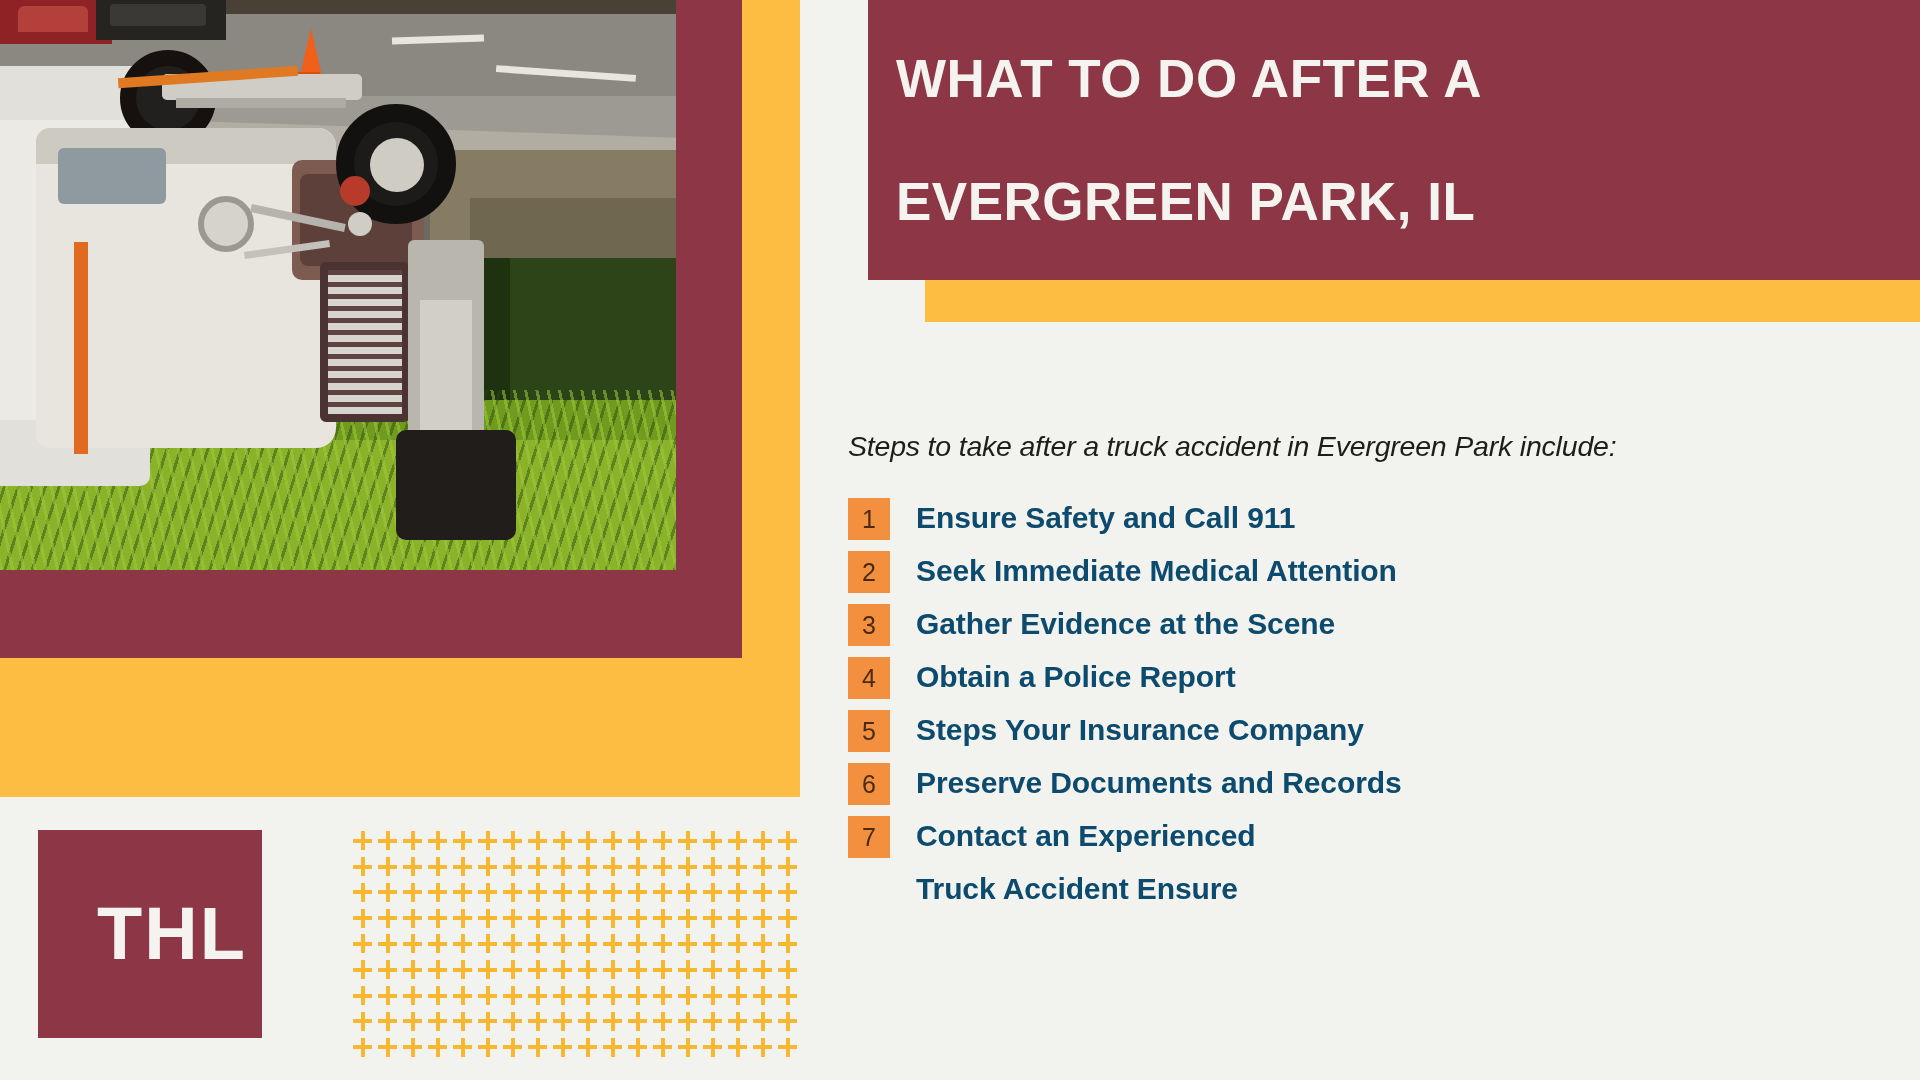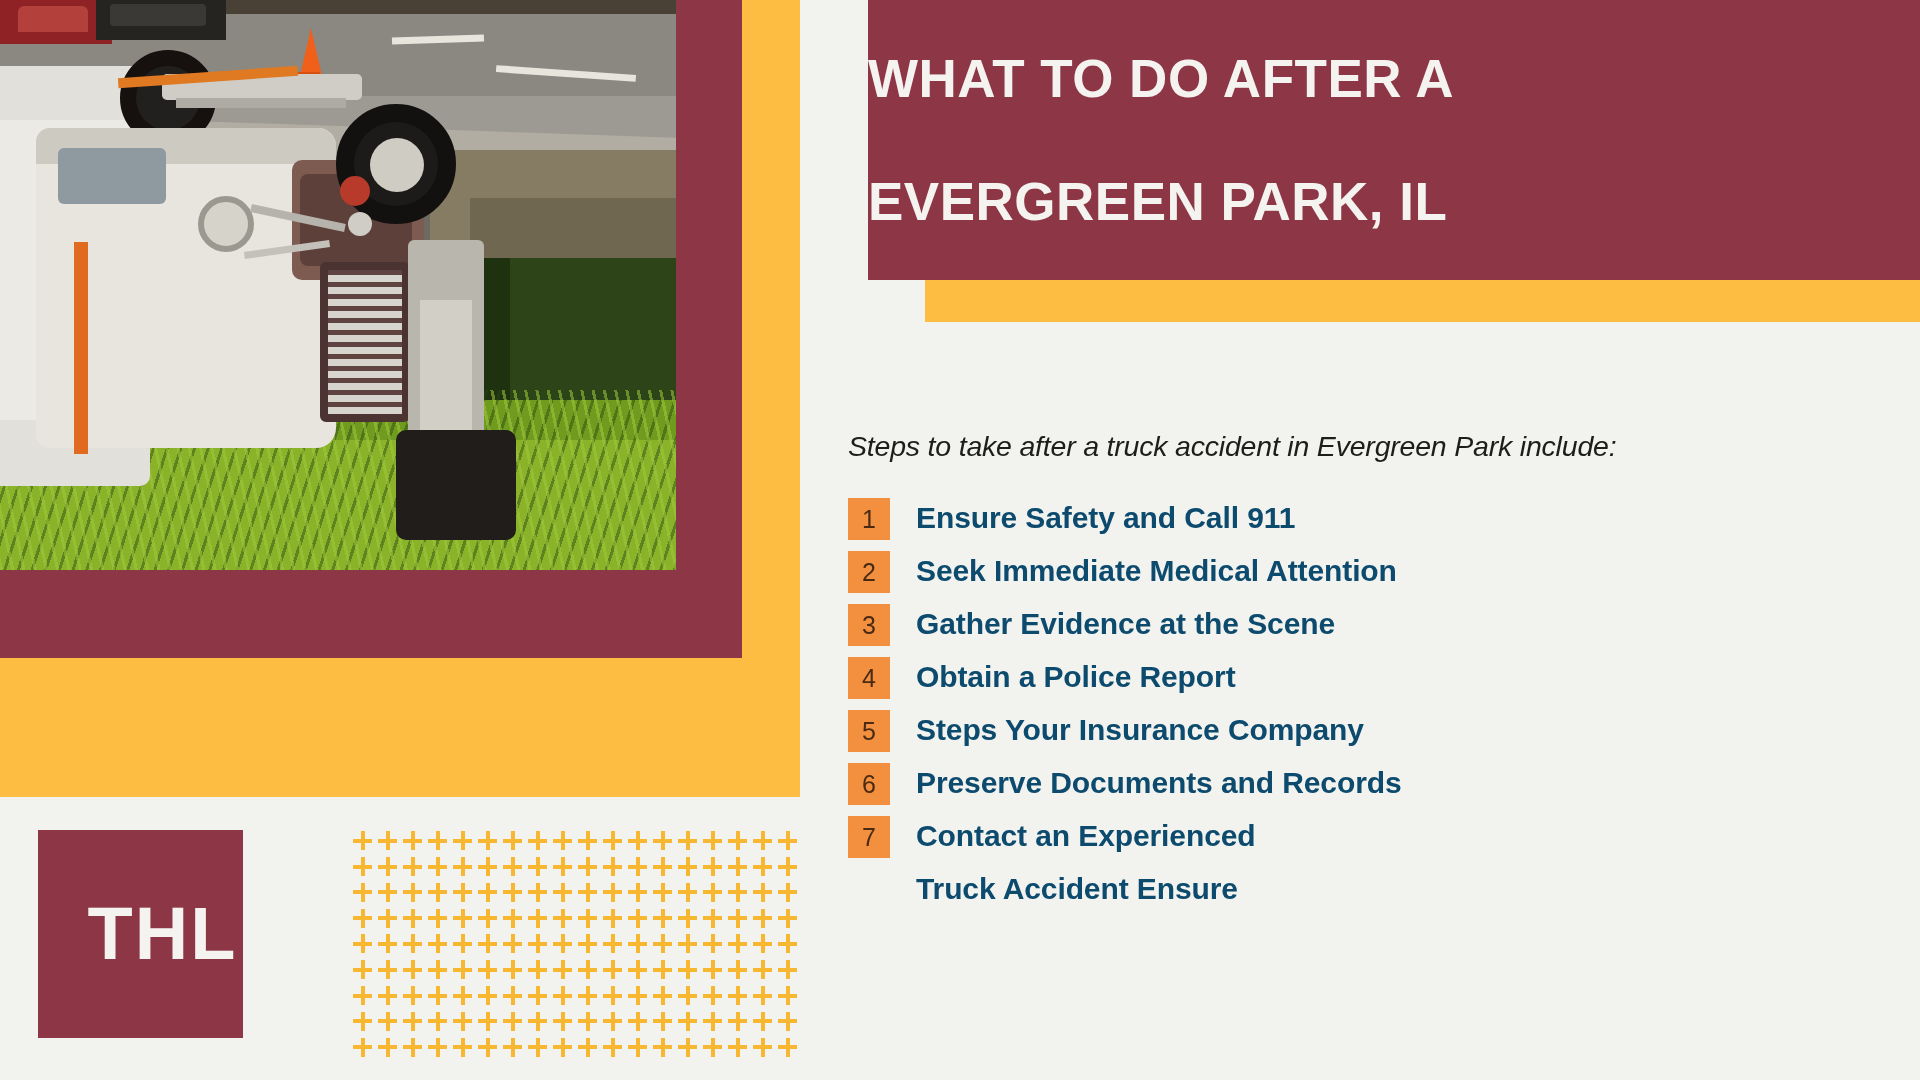--- a/index.html
+++ b/index.html
@@ -87,21 +87,21 @@
   .tr-lamp      { position:absolute; left:340px; top:176px; width:30px; height:30px; background:#b83a2a; border-radius:50%; }
   .tr-lamp2     { position:absolute; left:348px; top:212px; width:24px; height:24px; background:#cfcdc6; border-radius:50%; }
   .tr-arm       { position:absolute; left:250px; top:214px; width:96px; height:8px; background:#b6b3ac; transform:rotate(12deg);}
   .tr-arm2      { position:absolute; left:244px; top:246px; width:86px; height:7px; background:#c4c1ba; transform:rotate(-8deg);}
   .tr-dark      { position:absolute; left:396px; top:430px; width:120px; height:110px; background:#201d1a; border-radius:10px;}
 
   
   .logo-box {
     position: absolute;
     left: 38px; top: 830px;
-    width: 205px; height: 208px;
+    width: 224px; height: 208px;
     background: #8d3746;
     display: flex; align-items: center; justify-content: center; padding-left: 44px;
   }
   .logo-text {
     color: #f4f3ef;
     font-family: "Liberation Sans", sans-serif;
     font-weight: 700;
     font-size: 74px;
     letter-spacing: 2px;
     line-height: 1;
@@ -136,20 +136,21 @@
     display: flex; align-items: center;
   }
   .title-text {
     color: #f4f3ef;
     font-family: "Liberation Sans", sans-serif;
     font-weight: 700;
     font-size: 53px;
     line-height: 1.16;
     letter-spacing: 0.5px;
     text-transform: uppercase;
+    padding-left: 28px;
     padding-right: 20px;
   }
   .title-accent {
     position: absolute;
     left: 925px; top: 280px;
     width: 995px; height: 42px;
     background: #fcbd42;
   }
 
   

